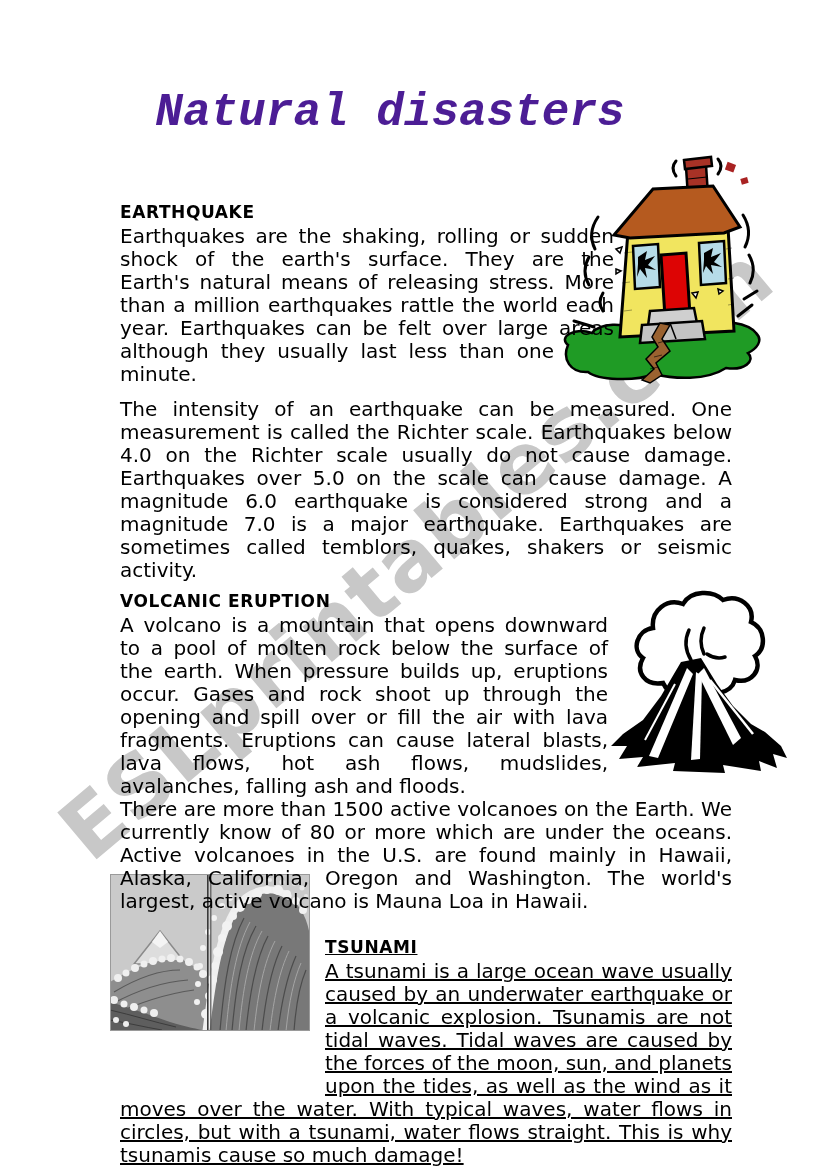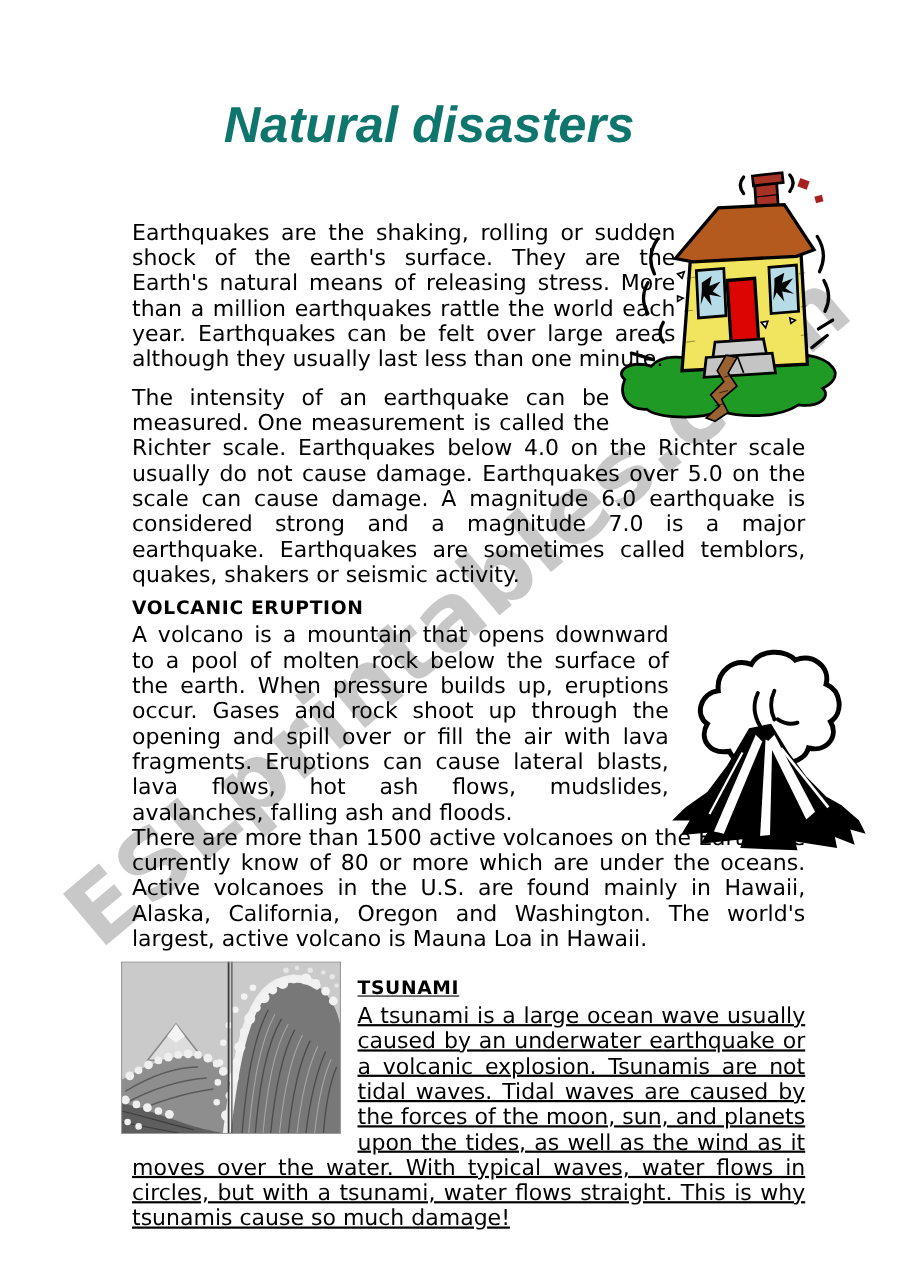--- a/index.html
+++ b/index.html
@@ -9,22 +9,22 @@
   }
   .watermark {
     position:absolute; left:72px; top:793px; z-index:0;
     transform:rotate(-40deg); transform-origin:0 50%;
     font-size:84px; font-weight:bold; letter-spacing:1px;
     color:#c8c8c8; white-space:nowrap; user-select:none;
   }
   .content { position:absolute; left:120px; top:0; width:612px; z-index:2; }
   .title {
     margin:86px 0 59px 0; text-align:center; transform:translateX(-36px);
-    font-family:Liberation Sans, sans-serif; font-style:italic; font-weight:bold;
-    font-size:46px; line-height:55px; color:#0f766e;
+    font-family:Liberation Mono, monospace; font-style:italic; font-weight:bold;
+    font-size:46px; line-height:55px; color:#4c1d95;
   }
   h2 { margin:0; font-size:17px; line-height:25px; font-weight:bold; letter-spacing:0.6px; }
   p  { margin:0; font-size:20px; line-height:23px; text-align:justify; }
   .gap-top { margin-top:12px; }
   .sec-volcanic { margin-top:7px; }
   .sec-tsunami  { margin-top:22px;text-decoration:underline; }
   .sp { pointer-events:none; }
   .sp-eq1 { float:right; clear:right; width:118px; height:140px; }
   .sp-eq2 { float:right; clear:right; width:178px; height:45px;  }
   .sp-vol { float:right; clear:right; width:124px; height:187px; }
@@ -209,20 +209,21 @@
       <rect x="0.5" y="0.5" width="199" height="156" fill="none" stroke="#9a9a9a"></rect>
     </svg>
   </div>
 
   <div class="content">
     <h1 class="title">Natural disasters</h1>
 
     <section>
       <div class="sp sp-eq1"></div>
       <div class="sp sp-eq2"></div>
+      <h2>EARTHQUAKE</h2>
       <p>Earthquakes are the shaking, rolling or sudden shock of the earth's surface. They are the Earth's natural means of releasing stress. More than a million earthquakes rattle the world each year. Earthquakes can be felt over large areas although they usually last less than one minute.</p>
       <p class="gap-top">The intensity of an earthquake can be measured. One measurement is called the Richter scale. Earthquakes below 4.0 on the Richter scale usually do not cause damage. Earthquakes over 5.0 on the scale can cause damage. A magnitude 6.0 earthquake is considered strong and a magnitude 7.0 is a major earthquake. Earthquakes are sometimes called temblors, quakes, shakers or seismic activity.</p>
     </section>
 
     <section class="sec-volcanic">
       <div class="sp sp-vol"></div>
       <h2>VOLCANIC ERUPTION</h2>
       <p>A volcano is a mountain that opens downward to a pool of molten rock below the surface of the earth. When pressure builds up, eruptions occur. Gases and rock shoot up through the opening and spill over or fill the air with lava fragments. Eruptions can cause lateral blasts, lava flows, hot ash flows, mudslides, avalanches, falling ash and floods.</p>
       <p>There are more than 1500 active volcanoes on the Earth. We currently know of 80 or more which are under the oceans. Active volcanoes in the U.S. are found mainly in Hawaii, Alaska, California, Oregon and Washington. The world's largest, active volcano is Mauna Loa in Hawaii.</p>
     </section>

